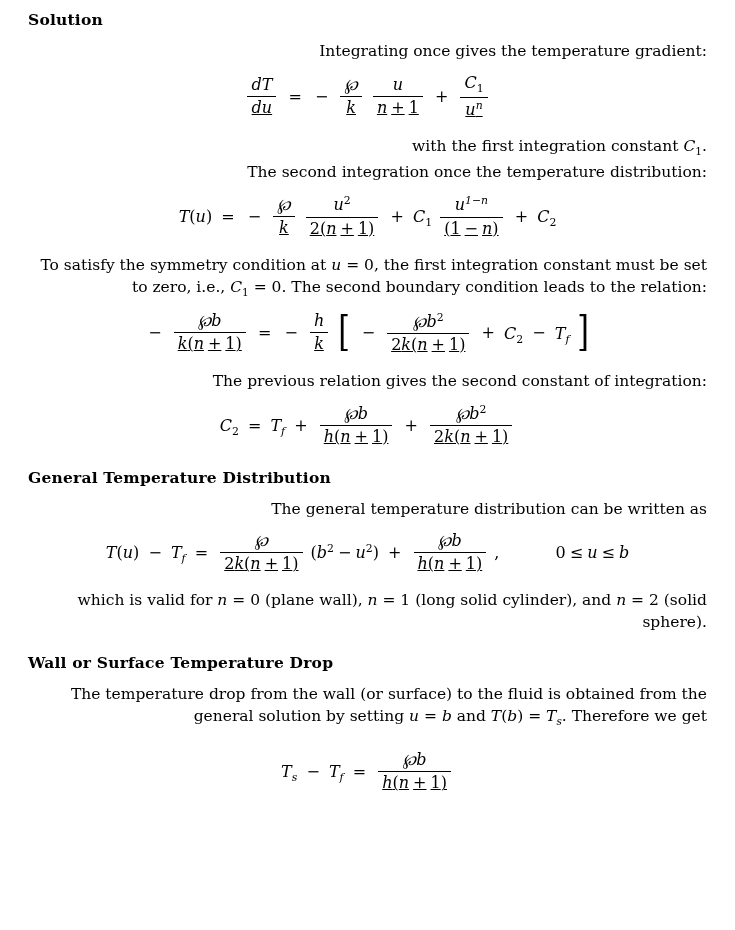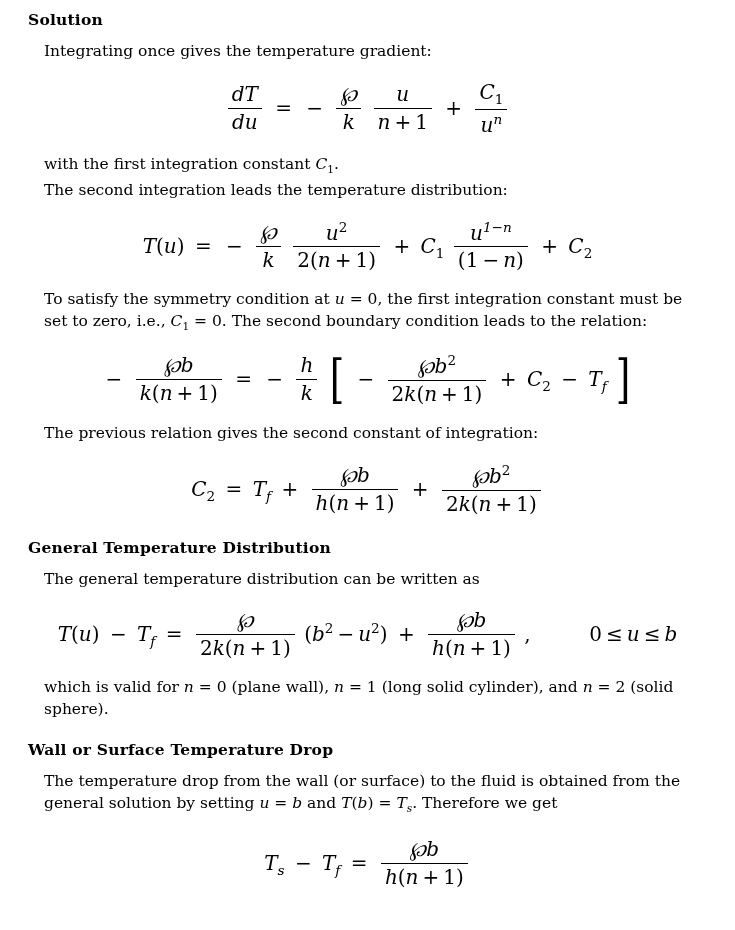--- a/index.html
+++ b/index.html
@@ -28,30 +28,30 @@
     font-family: "DejaVu Serif", serif;
     font-weight: bold;
     font-size: 15.5px;
     margin: 0 0 0 0;
     padding: 0;
     letter-spacing: 0.2px;
   }
   .para {
     font-size: 15.5px;
     line-height: 1.42;
-    margin: 11px 0 0 16px;
-    text-align: left;
+    margin: 11px 0 0 0;
+    text-align: right;
   }
   .para.tight {
     margin-top: 2px;
   }
   .eq {
     text-align: center;
-    margin: 19px 0 14px 0;
-    font-size: 20px;
+    margin: 12px 0 14px 0;
+    font-size: 16px;
   }
   .eq-inner {
     display: inline-block;
     position: relative;
   }
   
   .mi { font-style: italic; font-family: "DejaVu Serif", serif; }
   .mup { font-style: normal; }
   .op { font-style: normal; padding: 0 4px; }
   .paren { font-style: normal; }
@@ -66,20 +66,21 @@
   .frac > .num {
     display: block;
     padding: 0 4px 1px 4px;
     border-bottom: 1.1px solid #000;
     line-height: 1.25;
   }
   .frac > .den {
     display: block;
     padding: 1px 4px 0 4px;
     line-height: 1.25;
+    text-decoration: underline;
   }
   sup.sp { font-size: 0.68em; vertical-align: super; font-style: italic; }
   sup.spn { font-size: 0.68em; vertical-align: super; font-style: normal; }
   sub.sb { font-size: 0.68em; vertical-align: sub; font-style: normal; }
   sub.sbi { font-size: 0.68em; vertical-align: sub; font-style: italic; }
   .cal { font-family: "DejaVu Serif", serif; font-style: italic; font-weight: normal; }
   .bigbr {
     display: inline-block;
     font-size: 2.6em;
     line-height: 0.55;
@@ -111,21 +112,21 @@
         <span class="frac"><span class="num"><span class="mi">u</span></span><span class="den"><span class="mi">n</span><span class="op">+</span><span class="mup">1</span></span></span>
         <span class="op">+</span>
         <span class="frac"><span class="num"><span class="mi">C</span><sub class="sb">1</sub></span><span class="den"><span class="mi">u</span><sup class="sp">n</sup></span></span>
       </span>
     </div>
 
     <p class="para">
       with the first integration constant <span class="mi">C</span><sub class="sb">1</sub>.
     </p>
 
-    <p class="para tight">The second integration leads the temperature distribution:</p>
+    <p class="para tight">The second integration once the temperature distribution:</p>
 
     <div class="eq">
       <span class="eq-inner">
         <span class="mi">T</span><span class="paren">(</span><span class="mi">u</span><span class="paren">)</span>
         <span class="op">=</span>
         <span class="op">−</span>
         <span class="frac"><span class="num"><span class="cal">℘</span></span><span class="den"><span class="mi">k</span></span></span>
         <span class="frac"><span class="num"><span class="mi">u</span><sup class="spn">2</sup></span><span class="den"><span class="mup">2</span><span class="paren">(</span><span class="mi">n</span><span class="op">+</span><span class="mup">1</span><span class="paren">)</span></span></span>
         <span class="op">+</span>
         <span class="mi">C</span><sub class="sb">1</sub>

